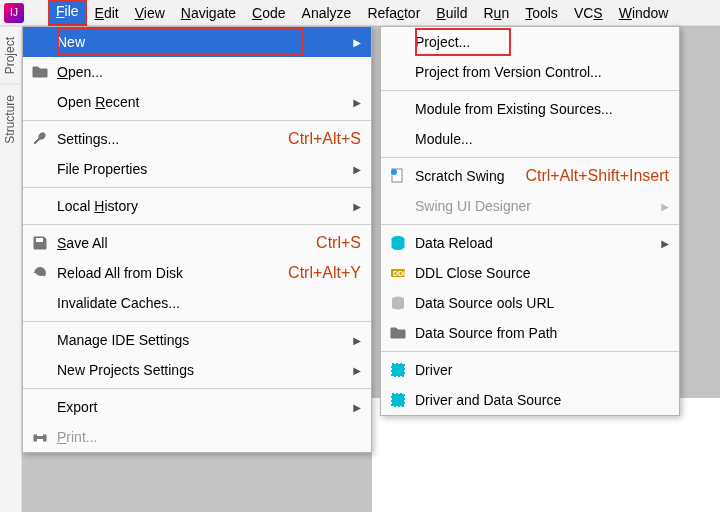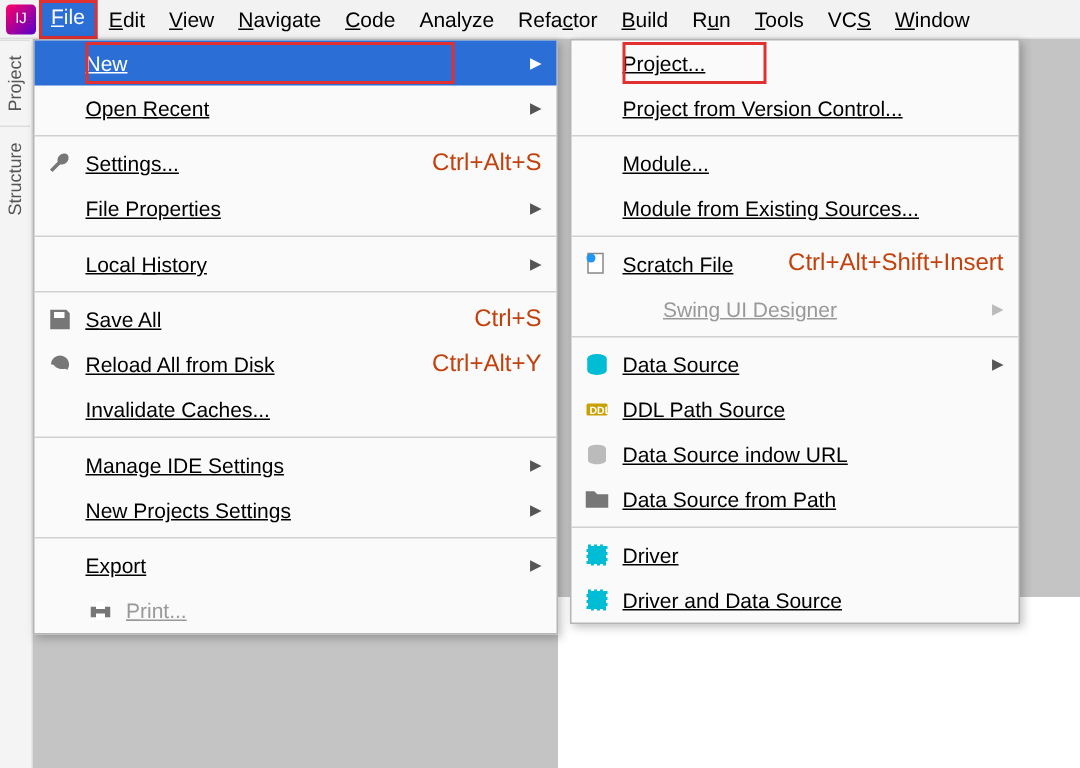--- a/index.html
+++ b/index.html
@@ -18,21 +18,21 @@
     align-items: center;
     background: #f2f2f2;
     height: 26px;
     padding-left: 4px;
     border-bottom: 1px solid #ddd;
   }
   .app-icon {
     width: 20px; height: 20px;
     background: linear-gradient(135deg, #ff0066, #5500cc);
     border-radius: 3px;
-    margin-right: 2px;
+    margin-right: 24px;
     display:flex;align-items:center;justify-content:center;
     font-size:10px;color:#fff;font-weight:normal;
   }
   .menu-item {
     padding: 3px 8px;
     cursor: default;
     user-select: none;
   }
   .menu-item.active {
     background: #2b6fd6;
@@ -82,34 +82,34 @@
     padding: 0 10px 0 34px;
     position: relative;
   }
   .drop-row .icon {
     position: absolute;
     left: 8px;
     width: 18px; height: 18px;
     display:flex;align-items:center;justify-content:center;
     color:#666;
   }
-  .drop-row .label { flex: 1; white-space: nowrap; text-decoration: underline; }
+  .drop-row .label { flex: 1; white-space: nowrap; }
   .drop-row .shortcut { color: #c2410c; font-size: 16px; margin-left: 10px; white-space: nowrap;}
   .drop-row .arrow {
     margin-left: 8px;
     font-size: 10px;
     color: #555;
   }
   .drop-row.selected {
     background: #2b6fd6;
     color: #fff;
   }
   .drop-row.selected .arrow,
   .drop-row.selected .shortcut { color: #fff; }
-  .drop-row.disabled { color: #999; margin-left: 27px; }
+  .drop-row.disabled { color: #999; }
   .drop-row.disabled .arrow { color: #bbb; }
   .drop-row.boxed::after {
     content:"";
     position:absolute;
     left:34px; right:68px; top:1px; bottom:1px;
     border:2px solid #e03030;
     pointer-events:none;
   }
   .dropdown.sub .drop-row.boxed::after {
     left:34px; right:168px;
@@ -164,20 +164,28 @@
   <div class="tab">Project</div>
   <div class="tab">Structure</div>
 </div>
 
 <div class="dropdown main" id="file-menu">
     <div class="drop-row selected boxed">
       <span class="label">New</span>
       <span class="arrow">▶</span>
     </div>
     <div class="drop-row">
+      <span class="icon">
+        <svg viewBox="0 0 16 16">
+          <path class="gray" d="M1 3h5l2 2h7v8H1z"></path>
+        </svg>
+      </span>
+      <span class="label"><u>O</u>pen...</span>
+    </div>
+    <div class="drop-row">
       <span class="label">Open <u>R</u>ecent</span>
       <span class="arrow">▶</span>
     </div>
     <div class="sep"></div>
     <div class="drop-row">
       <span class="icon">
         <svg viewBox="0 0 16 16">
           <path class="gray" d="M13 3a4 4 0 01-5 5L3 13l-1-1 5-5a4 4 0 015-5z"></path>
         </svg>
       </span>
@@ -244,68 +252,68 @@
 
 <div class="dropdown sub" id="new-submenu">
     <div class="drop-row boxed">
       <span class="label">Project...</span>
     </div>
     <div class="drop-row">
       <span class="label">Project from Version Control...</span>
     </div>
     <div class="sep"></div>
     <div class="drop-row">
+      <span class="label">Module from Existing Sources...</span>
+    </div>
+    <div class="drop-row">
       <span class="label">Module...</span>
-    </div>
-    <div class="drop-row">
-      <span class="label">Module from Existing Sources...</span>
     </div>
     <div class="sep"></div>
     <div class="drop-row">
       <span class="icon">
         <svg viewBox="0 0 16 16">
           <rect fill="#fff" stroke="#888" x="2" y="1" width="10" height="13"></rect>
           <circle class="blue" cx="4" cy="4" r="3"></circle>
         </svg>
       </span>
-      <span class="label">Scratch File</span>
+      <span class="label">Scratch Swing</span>
       <span class="shortcut">Ctrl+Alt+Shift+Insert</span>
     </div>
     <div class="drop-row disabled">
       <span class="label">Swing UI Designer</span>
       <span class="arrow">▶</span>
     </div>
     <div class="sep"></div>
     <div class="drop-row">
       <span class="icon">
         <svg viewBox="0 0 16 16">
           <ellipse class="cyan" cx="8" cy="4" rx="6" ry="2.5"></ellipse>
           <path class="cyan" d="M2 4v8c0 1.4 2.7 2.5 6 2.5s6-1.1 6-2.5V4"></path>
         </svg>
       </span>
-      <span class="label">Data Source</span>
+      <span class="label">Data Reload</span>
       <span class="arrow">▶</span>
     </div>
     <div class="drop-row">
       <span class="icon">
         <svg viewBox="0 0 16 16">
           <rect class="ylw" x="1" y="4" width="14" height="8" rx="1"></rect>
           <text x="3" y="11" font-size="7" fill="#fff" font-weight="bold">DDL</text>
         </svg>
       </span>
-      <span class="label">DDL Path Source</span>
+      <span class="label">DDL Close Source</span>
     </div>
     <div class="drop-row">
       <span class="icon">
         <svg viewBox="0 0 16 16">
           <ellipse fill="#bbb" cx="8" cy="4" rx="6" ry="2.5"></ellipse>
           <path fill="#bbb" d="M2 4v8c0 1.4 2.7 2.5 6 2.5s6-1.1 6-2.5V4"></path>
         </svg>
       </span>
-      <span class="label">Data Source indow URL</span>
+      <span class="label">Data Source ools URL</span>
     </div>
     <div class="drop-row">
       <span class="icon">
         <svg viewBox="0 0 16 16">
           <path class="gray" d="M1 3h5l2 2h7v8H1z"></path>
         </svg>
       </span>
       <span class="label">Data Source from Path</span>
     </div>
     <div class="sep"></div>

